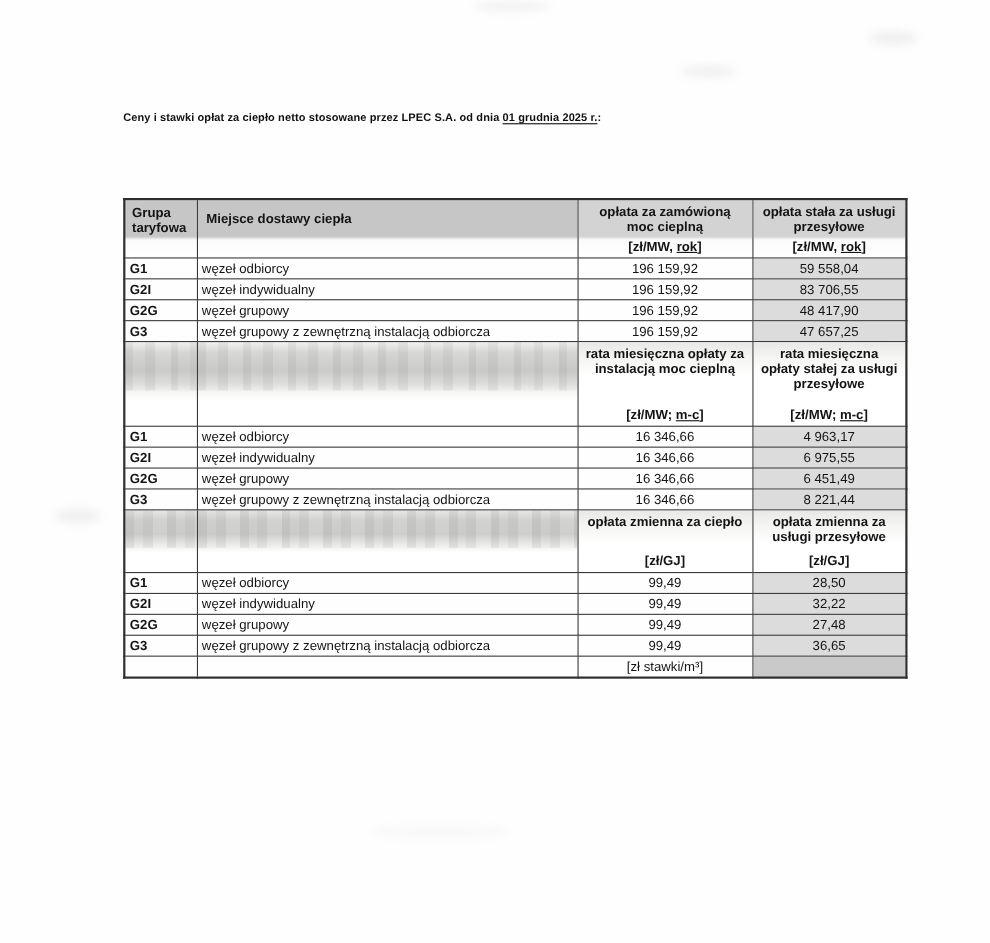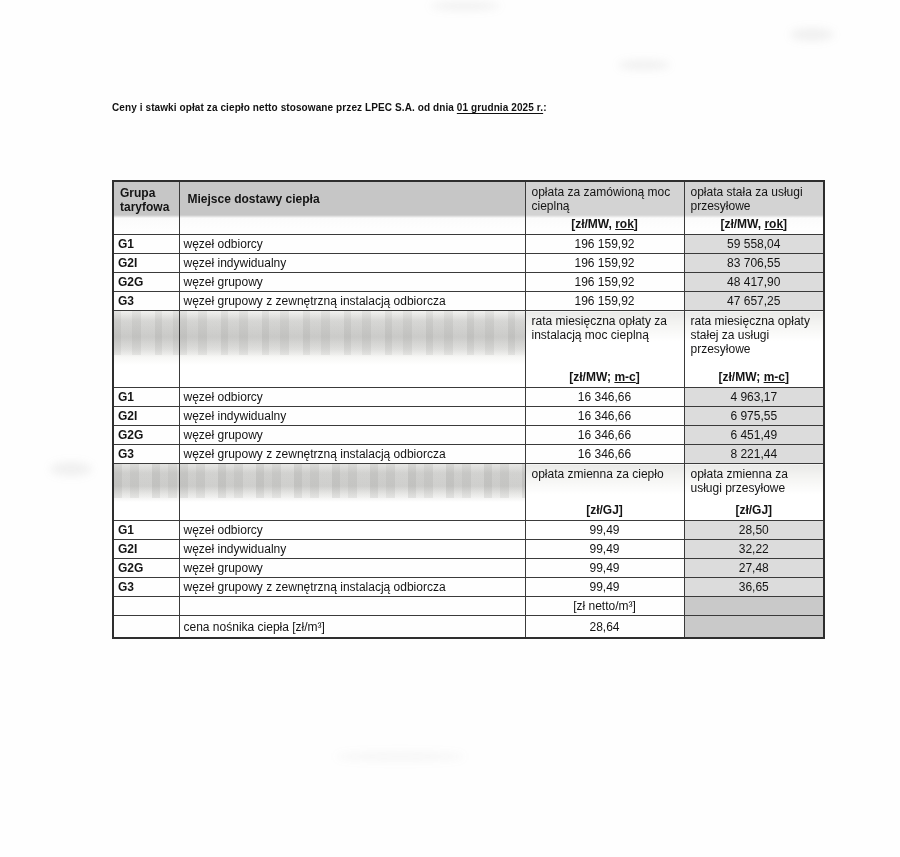--- a/index.html
+++ b/index.html
@@ -75,21 +75,21 @@
     background-repeat:no-repeat;
   }
   .hdrBC-R{
     background:linear-gradient(to bottom,#e9e9e7 0,#f5f5f3 14px,#ffffff 30px);
   }
 
   .vcell{
     display:flex;flex-direction:column;justify-content:space-between;
     height:100%;box-sizing:border-box;padding:3px 2px 2px 2px;
   }
-  .vcell .htxt{font-weight:normal;text-align:left;line-height:14px;}
+  .vcell .htxt{font-weight:bold;text-align:center;line-height:14px;}
   .vcell .unit{text-align:center;line-height:14px;font-weight:bold;padding-bottom:1px;}
   .unit .u{text-decoration:underline;text-underline-offset:1px;}
 
   .colhead1{
     display:flex;align-items:flex-start;height:100%;box-sizing:border-box;
     padding:4px 2px 0 2px;font-weight:bold;line-height:14px;
   }
   .colhead2{
     display:flex;align-items:flex-start;height:100%;box-sizing:border-box;
     padding:10px 2px 0 4px;font-weight:bold;line-height:14px;
@@ -246,25 +246,19 @@
     <tr class="data">
       <td class="groupcell">G3</td>
       <td class="placecell">węzeł grupowy z zewnętrzną instalacją odbiorcza</td>
       <td class="num">99,49</td>
       <td class="num shade">36,65</td>
     </tr>
 
     <tr class="rowD">
       <td></td>
       <td></td>
-      <td class="num">[zł netto/m³]</td>
-      <td class="shadeDark"></td>
-    </tr>
-    <tr class="rowE">
-      <td></td>
-      <td class="placecell">cena nośnika ciepła [zł/m³]</td>
-      <td class="num">28,64</td>
+      <td class="num">[zł stawki/m³]</td>
       <td class="shadeDark"></td>
     </tr>
   </tbody>
     </table>
 
 </div>
 
 </body></html>

